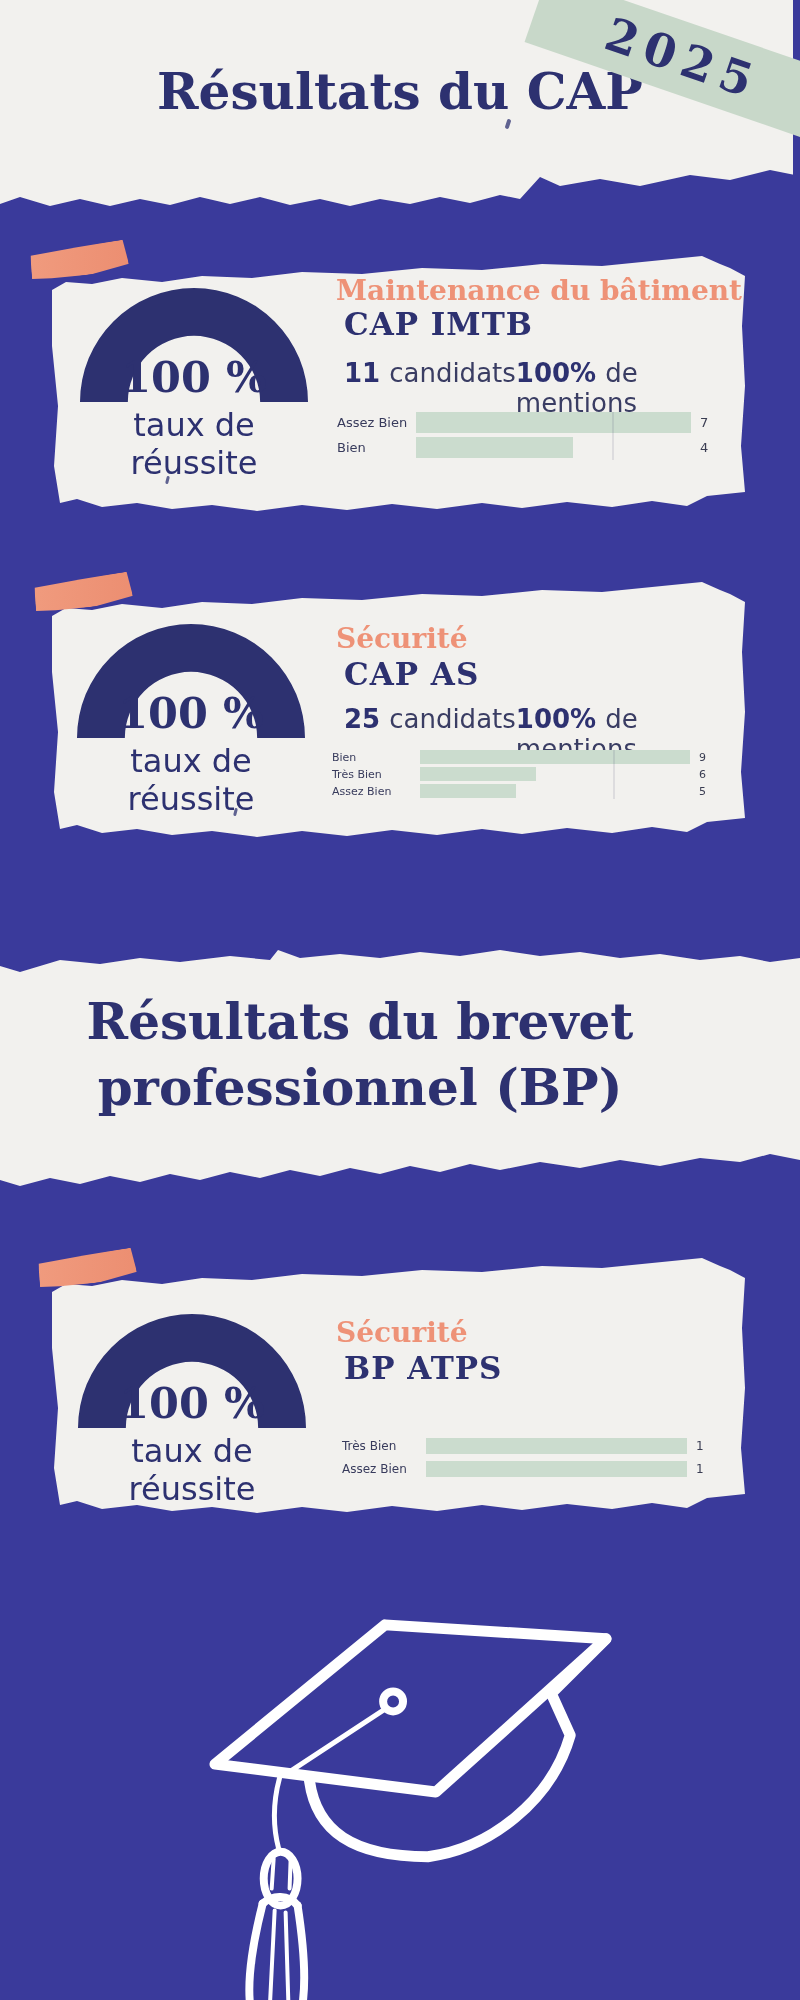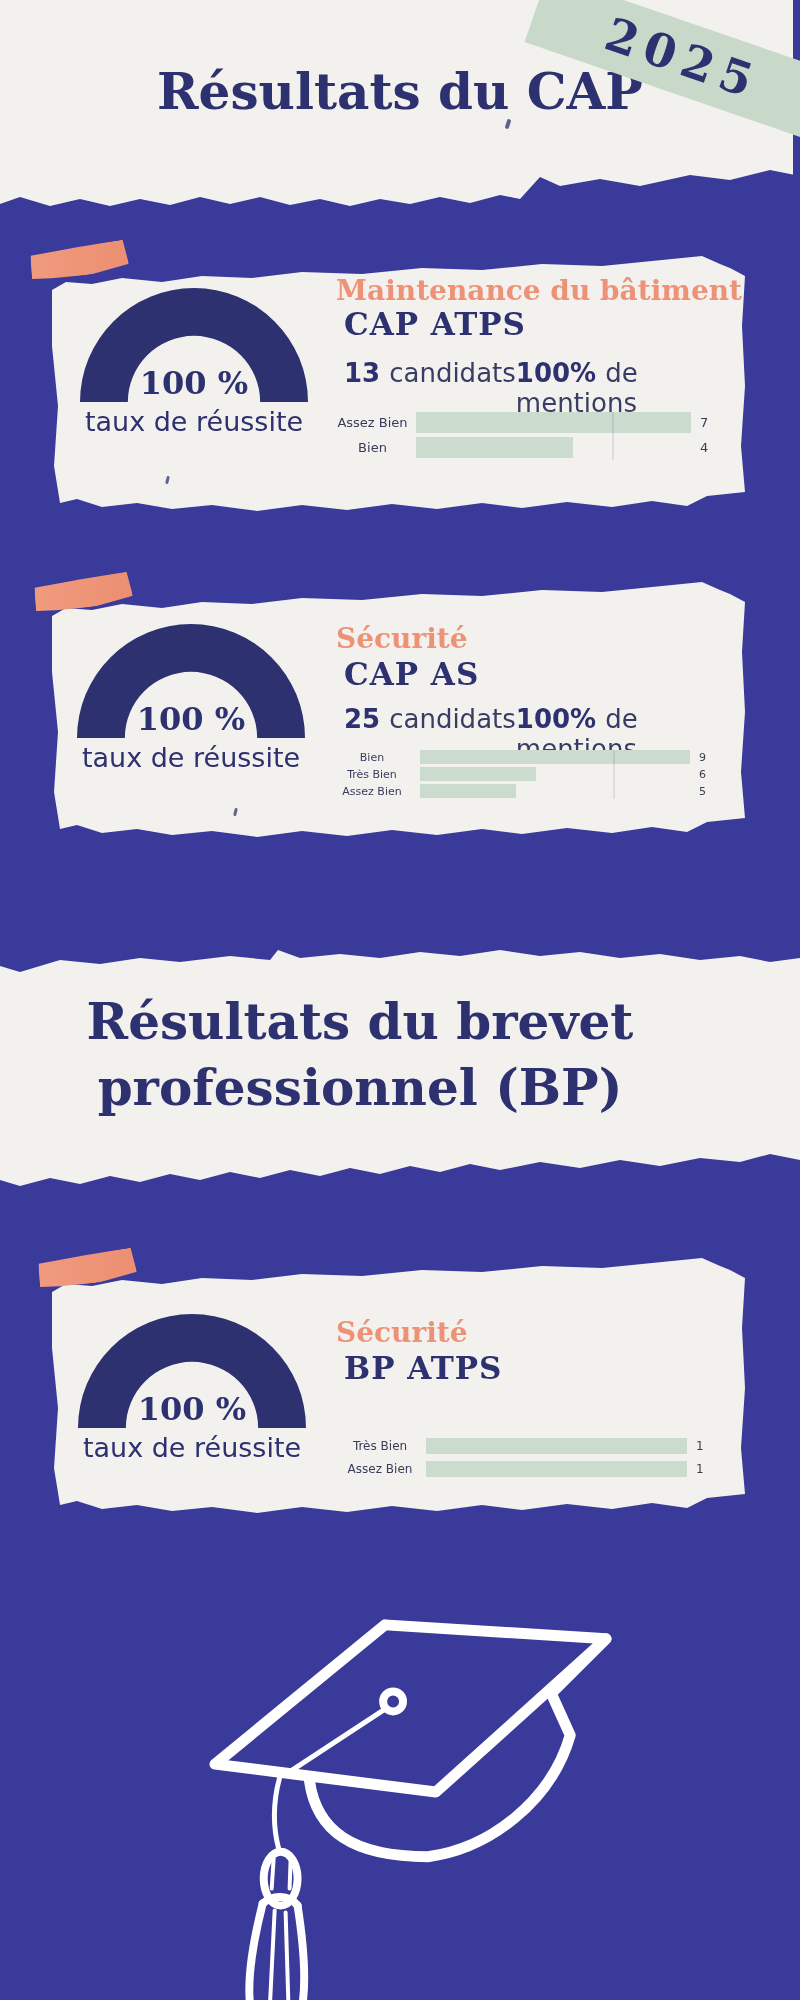--- a/index.html
+++ b/index.html
@@ -29,43 +29,43 @@
   .card1{top:256px;} .card2{top:582px;} .card3{top:1258px;}
 
   .tape{position:absolute;width:98px;height:30px;background:linear-gradient(100deg,#F09B7E,#EC8E71);
     transform:rotate(-8deg);clip-path:polygon(2% 10%,50% 4%,97% 0,100% 82%,60% 100%,20% 94%,0 88%,1% 40%);z-index:5;}
   .tape1{left:30px;top:246px;} .tape2{left:34px;top:578px;} .tape3{left:38px;top:1254px;}
 
   
   .gauge{position:absolute;width:228px;height:114px;}
   .g1{left:28px;top:32px;} .g2{left:25px;top:42px;} .g3{left:26px;top:56px;}
   .gauge .pct{position:absolute;left:0;bottom:0;width:100%;text-align:center;
-    font-family:"DejaVu Serif","Liberation Serif",serif;font-weight:700;font-size:32px;color:#2D3170;}
-  .gauge-label{position:absolute;width:232px;text-align:center;font-size:27px;color:#2D3170;}
+    font-family:"DejaVu Serif","Liberation Serif",serif;font-weight:700;font-size:43px;color:#2D3170;}
+  .gauge-label{position:absolute;width:232px;text-align:center;font-size:32px;color:#2D3170;}
   .gl1{left:26px;top:150px;} .gl2{left:23px;top:160px;} .gl3{left:24px;top:174px;}
 
   
   .program{position:absolute;left:284px;font-family:"DejaVu Serif","Liberation Serif",serif;
     font-weight:700;font-size:28px;color:#EE9277;}
   .p1{top:18px;} .p2{top:40px;} .p3{top:58px;}
   .code{position:absolute;left:292px;font-family:"DejaVu Serif","Liberation Serif",serif;
     font-weight:700;font-size:31px;letter-spacing:1px;color:#2D3170;}
   .c1{top:50px;} .c2{top:74px;} .c3{top:92px;}
   .stats{position:absolute;left:292px;width:380px;display:flex;justify-content:space-between;align-items:baseline;}
   .s1{top:102px;} .s2{top:122px;} .s3{top:140px;}
   .stat-num{font-weight:700;font-size:26px;color:#2D3170;}
   .stat-lab{font-size:26px;color:#3A3D63;margin-left:9px;}
 
   
   .chart{position:absolute;}
   .ch1{left:285px;top:156px;--labelw:71px;--trackw:275px;--rowh:21px;--rowgap:4px;--fs:13px;}
   .ch2{left:280px;top:168px;--labelw:80px;--trackw:270px;--rowh:14px;--rowgap:3px;--fs:11px;}
   .ch3{left:290px;top:180px;--labelw:76px;--trackw:261px;--rowh:16px;--rowgap:7px;--fs:12px;}
   .crow{display:flex;align-items:center;height:var(--rowh);margin-bottom:var(--rowgap);}
-  .clabel{width:var(--labelw);text-align:center;padding-right:8px;font-size:var(--fs);color:#383B5C;flex:none;}
+  .clabel{width:var(--labelw);text-align:left;padding-right:8px;font-size:var(--fs);color:#383B5C;flex:none;}
   .ctrack{width:var(--trackw);height:100%;position:relative;flex:none;}
   .cbar{position:absolute;left:0;top:0;bottom:0;background:#CBDCCE;}
   .cval{margin-left:9px;font-size:var(--fs);color:#3A3D52;}
   .cgrid{position:absolute;width:2px;background:rgba(40,40,90,0.10);}
 
   
   .speck{position:absolute;background:#2D3170;border-radius:2px;opacity:.75;}
   .sp1{left:506px;top:119px;width:4px;height:10px;transform:rotate(18deg);}
   .sp2{left:166px;top:476px;width:3px;height:8px;transform:rotate(14deg);}
   .sp3{left:234px;top:808px;width:3px;height:8px;transform:rotate(14deg);}
@@ -87,24 +87,24 @@
 
   <div class="card card1">
     <div class="gauge g1">
       <svg viewBox="0 0 224 112" width="228" height="114">
         <path d="M0,112 A112,112 0 0 1 224,112 L177,112 A65,65 0 0 0 47,112 Z" fill="#2D3170"></path>
       </svg>
       <div class="pct">100 %</div>
     </div>
     <div class="gauge-label gl1">taux de réussite</div>
     <div class="program p1">Maintenance du bâtiment</div>
-    <div class="code c1">CAP ATPS</div>
+    <div class="code c1">CAP IMTB</div>
     <div class="stats s1">
       <span>
-        <span class="stat-num">13</span><span class="stat-lab">candidats</span>
+        <span class="stat-num">11</span><span class="stat-lab">candidats</span>
       </span>
       <span>
         <span class="stat-num">100%</span><span class="stat-lab">de mentions</span>
       </span>
     </div>
     <div class="chart ch1">
         <div class="crow">
           <span class="clabel">Assez Bien</span>
           <div class="ctrack">
             <div class="cbar" style="width: 100%;"></div>

